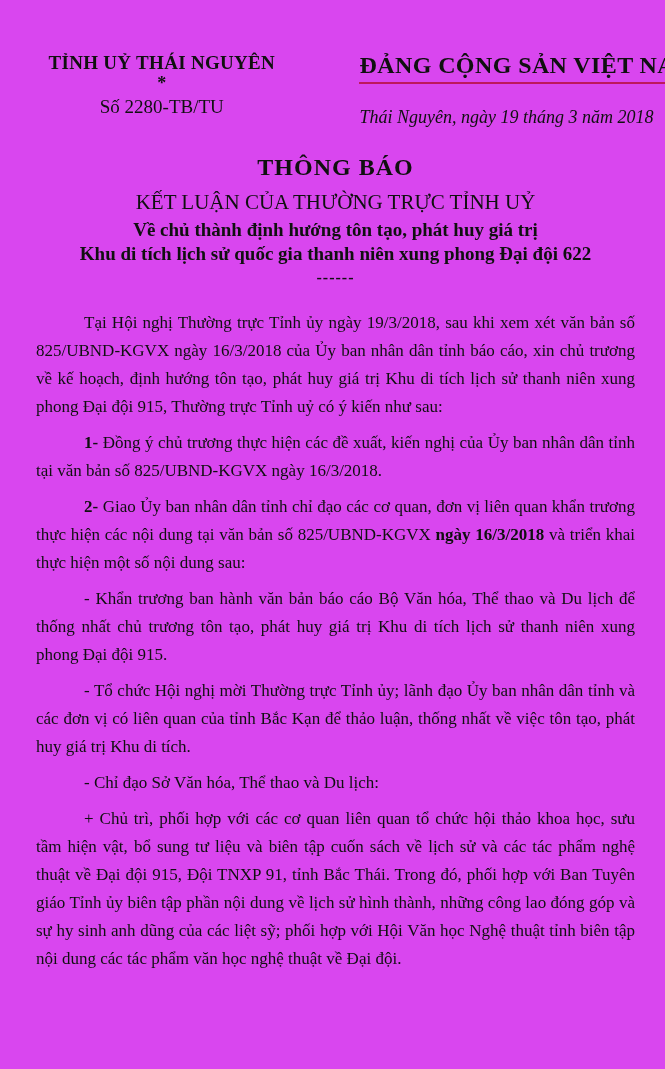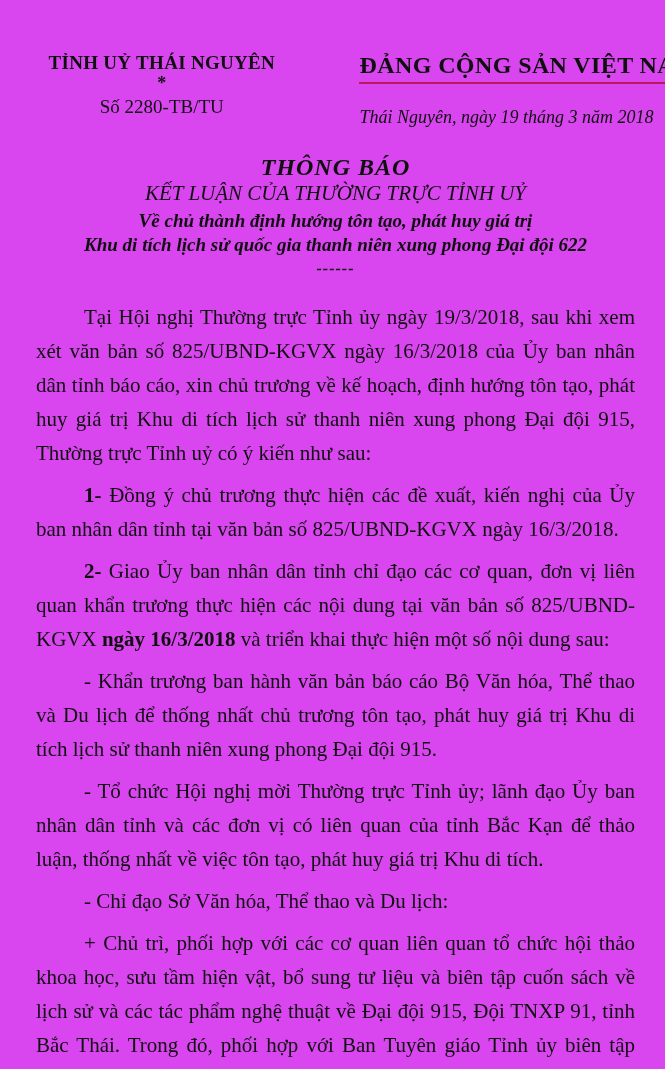--- a/index.html
+++ b/index.html
@@ -64,30 +64,29 @@
     font-style: italic;
     font-size: 18px;
     margin-top: 23px;
     white-space: nowrap;
   }
 
   
   .title-block {
     text-align: center;
     margin-top: 26px;
-    font-style: italic;
   }
   .title-main {
     font-weight: bold;
     font-size: 24px;
     letter-spacing: 1px;
   }
   .title-sub {
     font-size: 21px;
-    margin-top: 0;
+    margin-top: 9px;
   }
   .title-subject1 {
     font-weight: bold;
     font-size: 19px;
     margin-top: 4px;
   }
   .title-subject2 {
     font-weight: bold;
     font-size: 19px;
     margin-top: 2px;
@@ -98,22 +97,22 @@
     letter-spacing: 1px;
     margin-top: 4px;
   }
 
   
   .doc-body {
     margin-top: 22px;
   }
   .doc-body p.para {
     margin: 0 0 8px 0;
-    font-size: 21px;
-    line-height: 34px;
+    font-size: 17px;
+    line-height: 28px;
     text-align: justify;
     text-indent: 48px;
   }
   .doc-body .bold {
     font-weight: bold;
   }
 </style>
 </head>
 <body>
 

